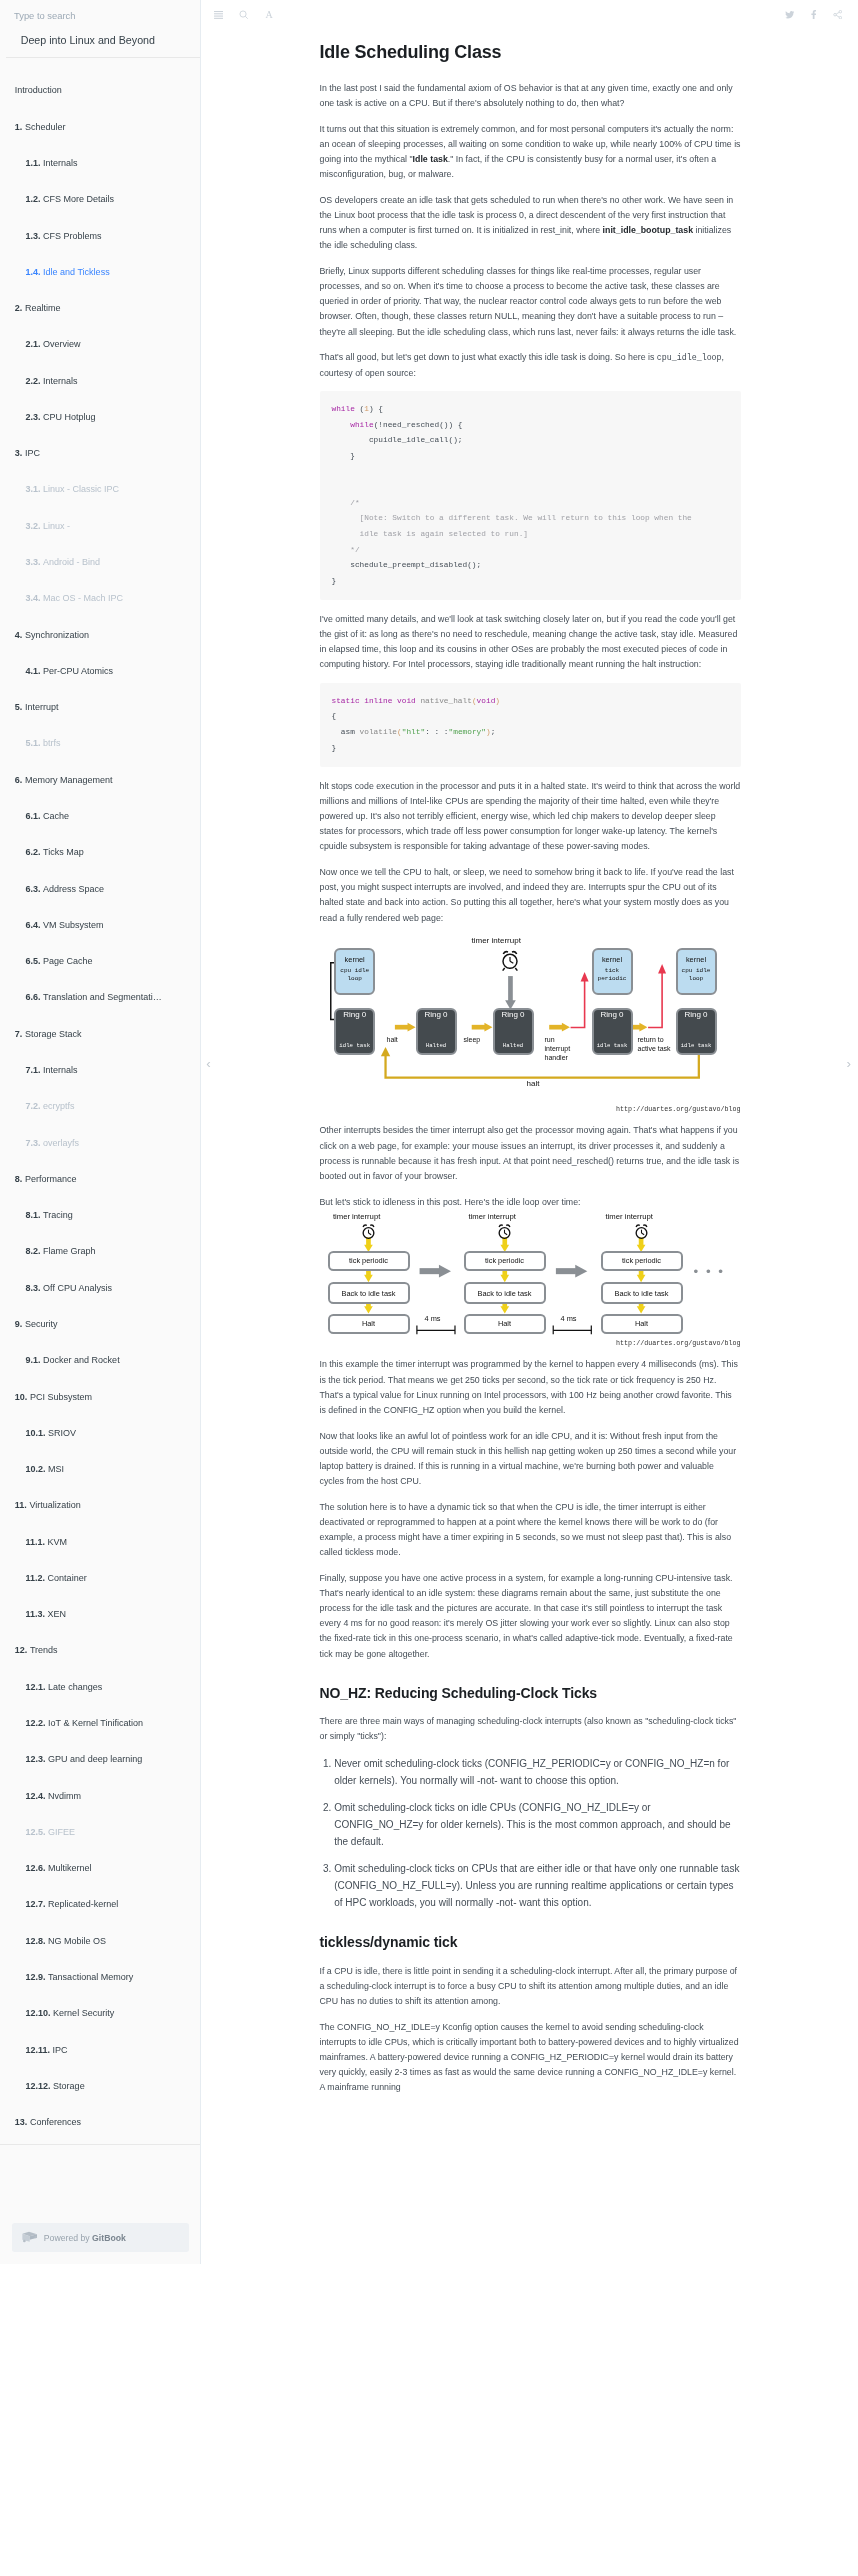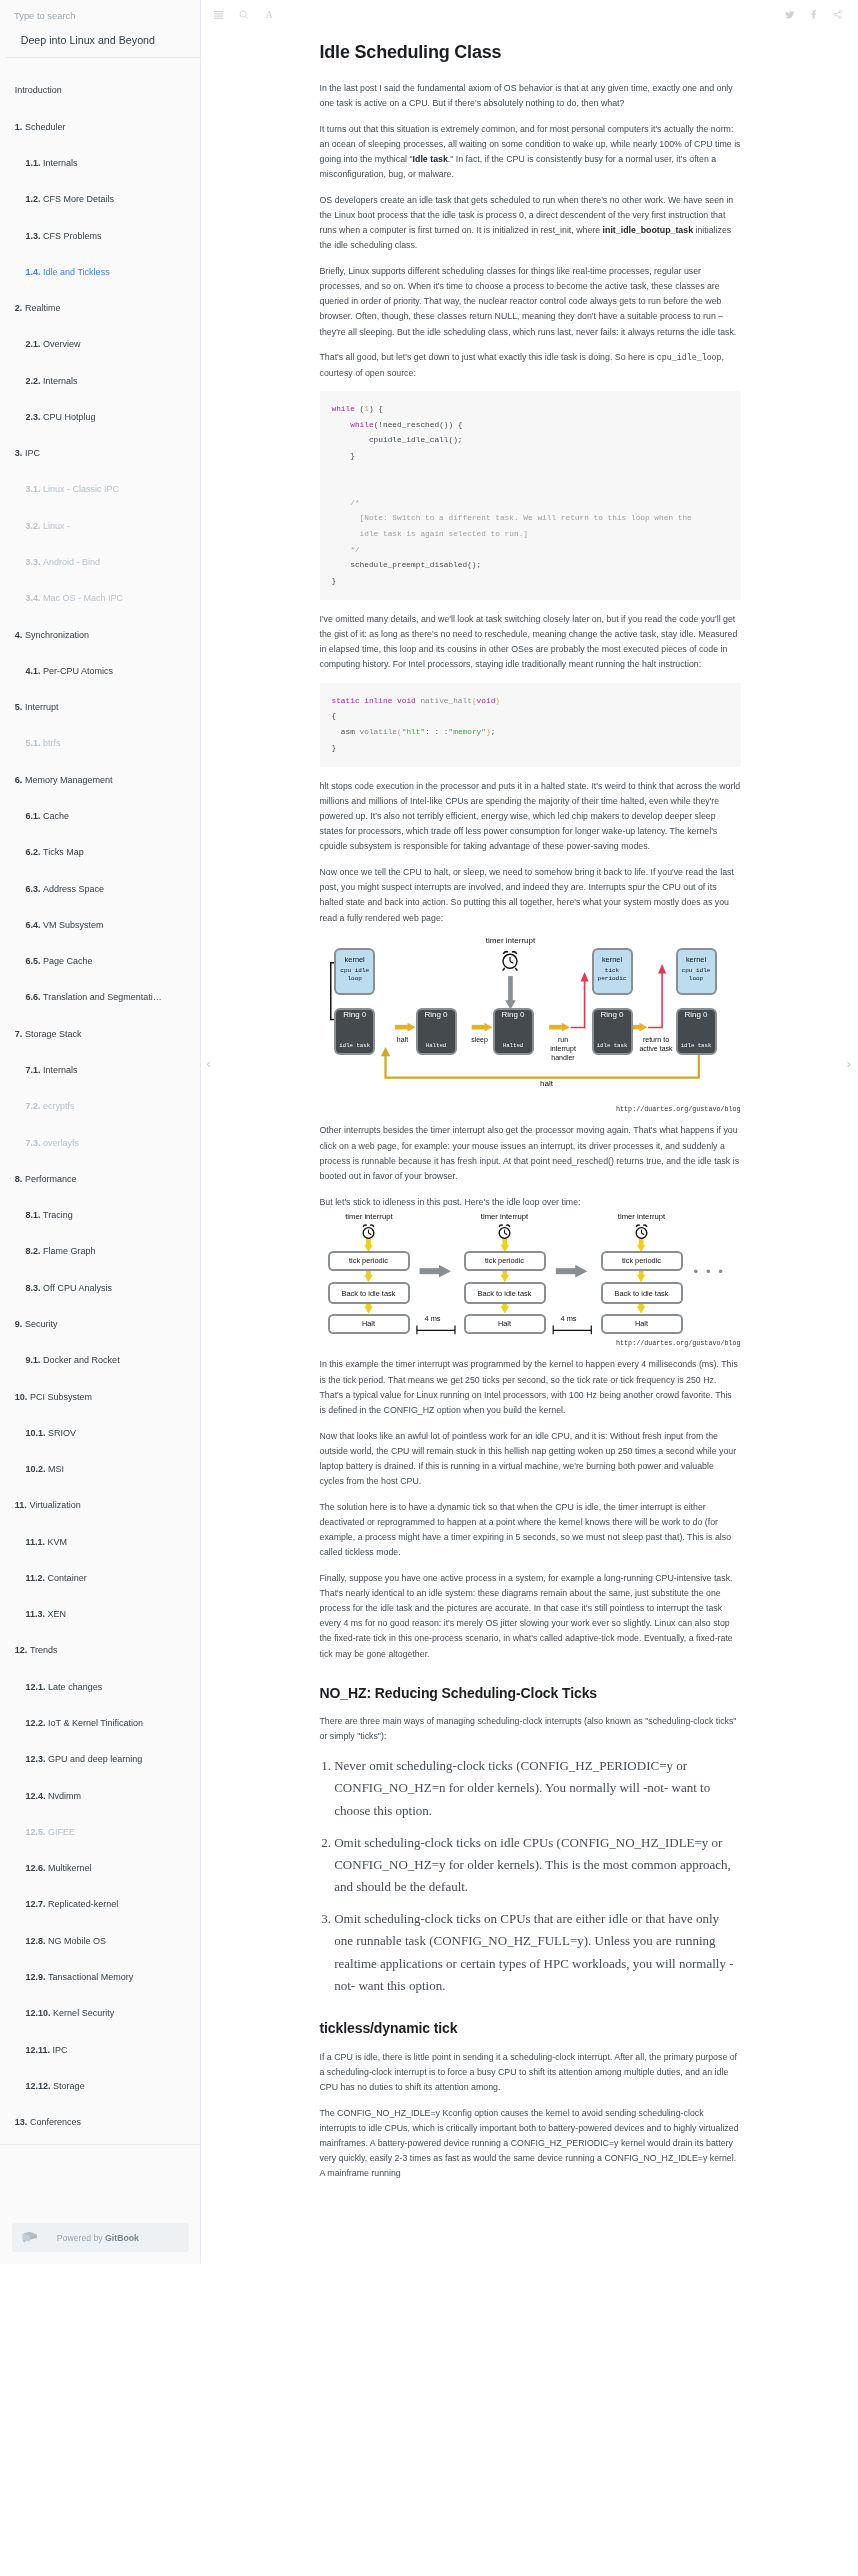--- a/index.html
+++ b/index.html
@@ -39,21 +39,21 @@
   .nav-item .num { font-weight:bold; color:#364149; margin-right:2.7px; }
   .nav-item.active, .nav-item.active .num { color:#3884ff; }
   .nav-item.muted, .nav-item.muted .num { color:#b8c2cc; }
   .nav-divider { border-top:0.7px solid #e8e8e8; margin-top:9.4px; }
   .gitbook-footer {
     position:absolute; bottom:12px; left:0; width:201px;
     padding:0 12px; box-sizing:border-box;
   }
   .gitbook-badge {
     background:#eef1f4; border-radius:2.7px; padding:7.4px 9.4px;
-    display:flex; align-items:center; gap:18px;
+    display:flex; align-items:center; gap:5px;
     font-size:8.7px; color:#98a3ad;
   }
   .gitbook-badge b { color:#7a858f; }
 
   
   .main { flex:1; position:relative; height:2576px; overflow:hidden; background:#fff; }
   .toolbar {
     display:flex; align-items:center; height:29px; padding:0 16px 0 12px;
     color:#ccd3da;
   }
@@ -75,21 +75,21 @@
   }
   p.para {
     font-size:8.8px; line-height:1.72; color:#444d56;
     margin:0 0 10.7px 0; text-align:left;
   }
   p.para b, .bold { font-weight:bold; color:#24292e; }
   code.inline {
     font-family:"Liberation Mono", monospace; font-size:8.3px; color:#444d56;
   }
   ol.numlist { margin:0 0 10.7px 0; padding-left:14.7px; }
-  ol.numlist li { font-size:13px; line-height:1.72; color:#444d56; margin-bottom:9.4px;font-family:Liberation Serif, serif; }
+  ol.numlist li { font-size:10px; line-height:1.72; color:#444d56; margin-bottom:9.4px; }
 
   pre.code {
     background:#f7f7f7; border-radius:2px; padding:10.7px 12px;
     font-family:Liberation Mono, monospace; font-size:7.8px;
     line-height:2.0; color:#444d56; margin:0 0 12px 0;
     white-space:pre; overflow:hidden;
   }
   .kw { color:#a626a4; } .num2 { color:#d19a66; }
   .cmt { color:#a0a1a7; } .str { color:#50a14f; } .fn { color:#8a8a8a; }
 
@@ -110,21 +110,21 @@
   .box.kernel .k-sub {
     font-family:"Liberation Mono", monospace; font-size:6px; color:#111;
     margin-top:3.3px; text-align:center; line-height:1.25;
   }
   .box.ring { background:#444a4e; width:41px; height:47px; padding-top:0; }
   .box.ring .r-top { font-size:8px; color:#fff; }
   .box.ring .r-sub {
     font-family:"Liberation Mono", monospace; font-size:5.7px; color:#fff;
     position:absolute; bottom:4.7px; left:0; right:0; text-align:center;
   }
-  .lbl { position:absolute; font-size:7px; color:#111; text-align:center; line-height:1.25; }
+  .lbl { position:absolute; font-size:7px; color:#111; text-align:left; line-height:1.25; }
   .clock { position:absolute; }
   .d1 svg, .d2 svg { position:absolute; left:0; top:0; overflow:visible; }
 
   
   .d2 { position:relative; height:117px; width:421px; }
   .wbox {
     position:absolute; border:2px solid #8a8f94; border-radius:5.3px;
     background:#fff; display:flex; align-items:center; justify-content:center;
     font-size:7.4px; color:#111; text-align:center; line-height:1.25;
   }

